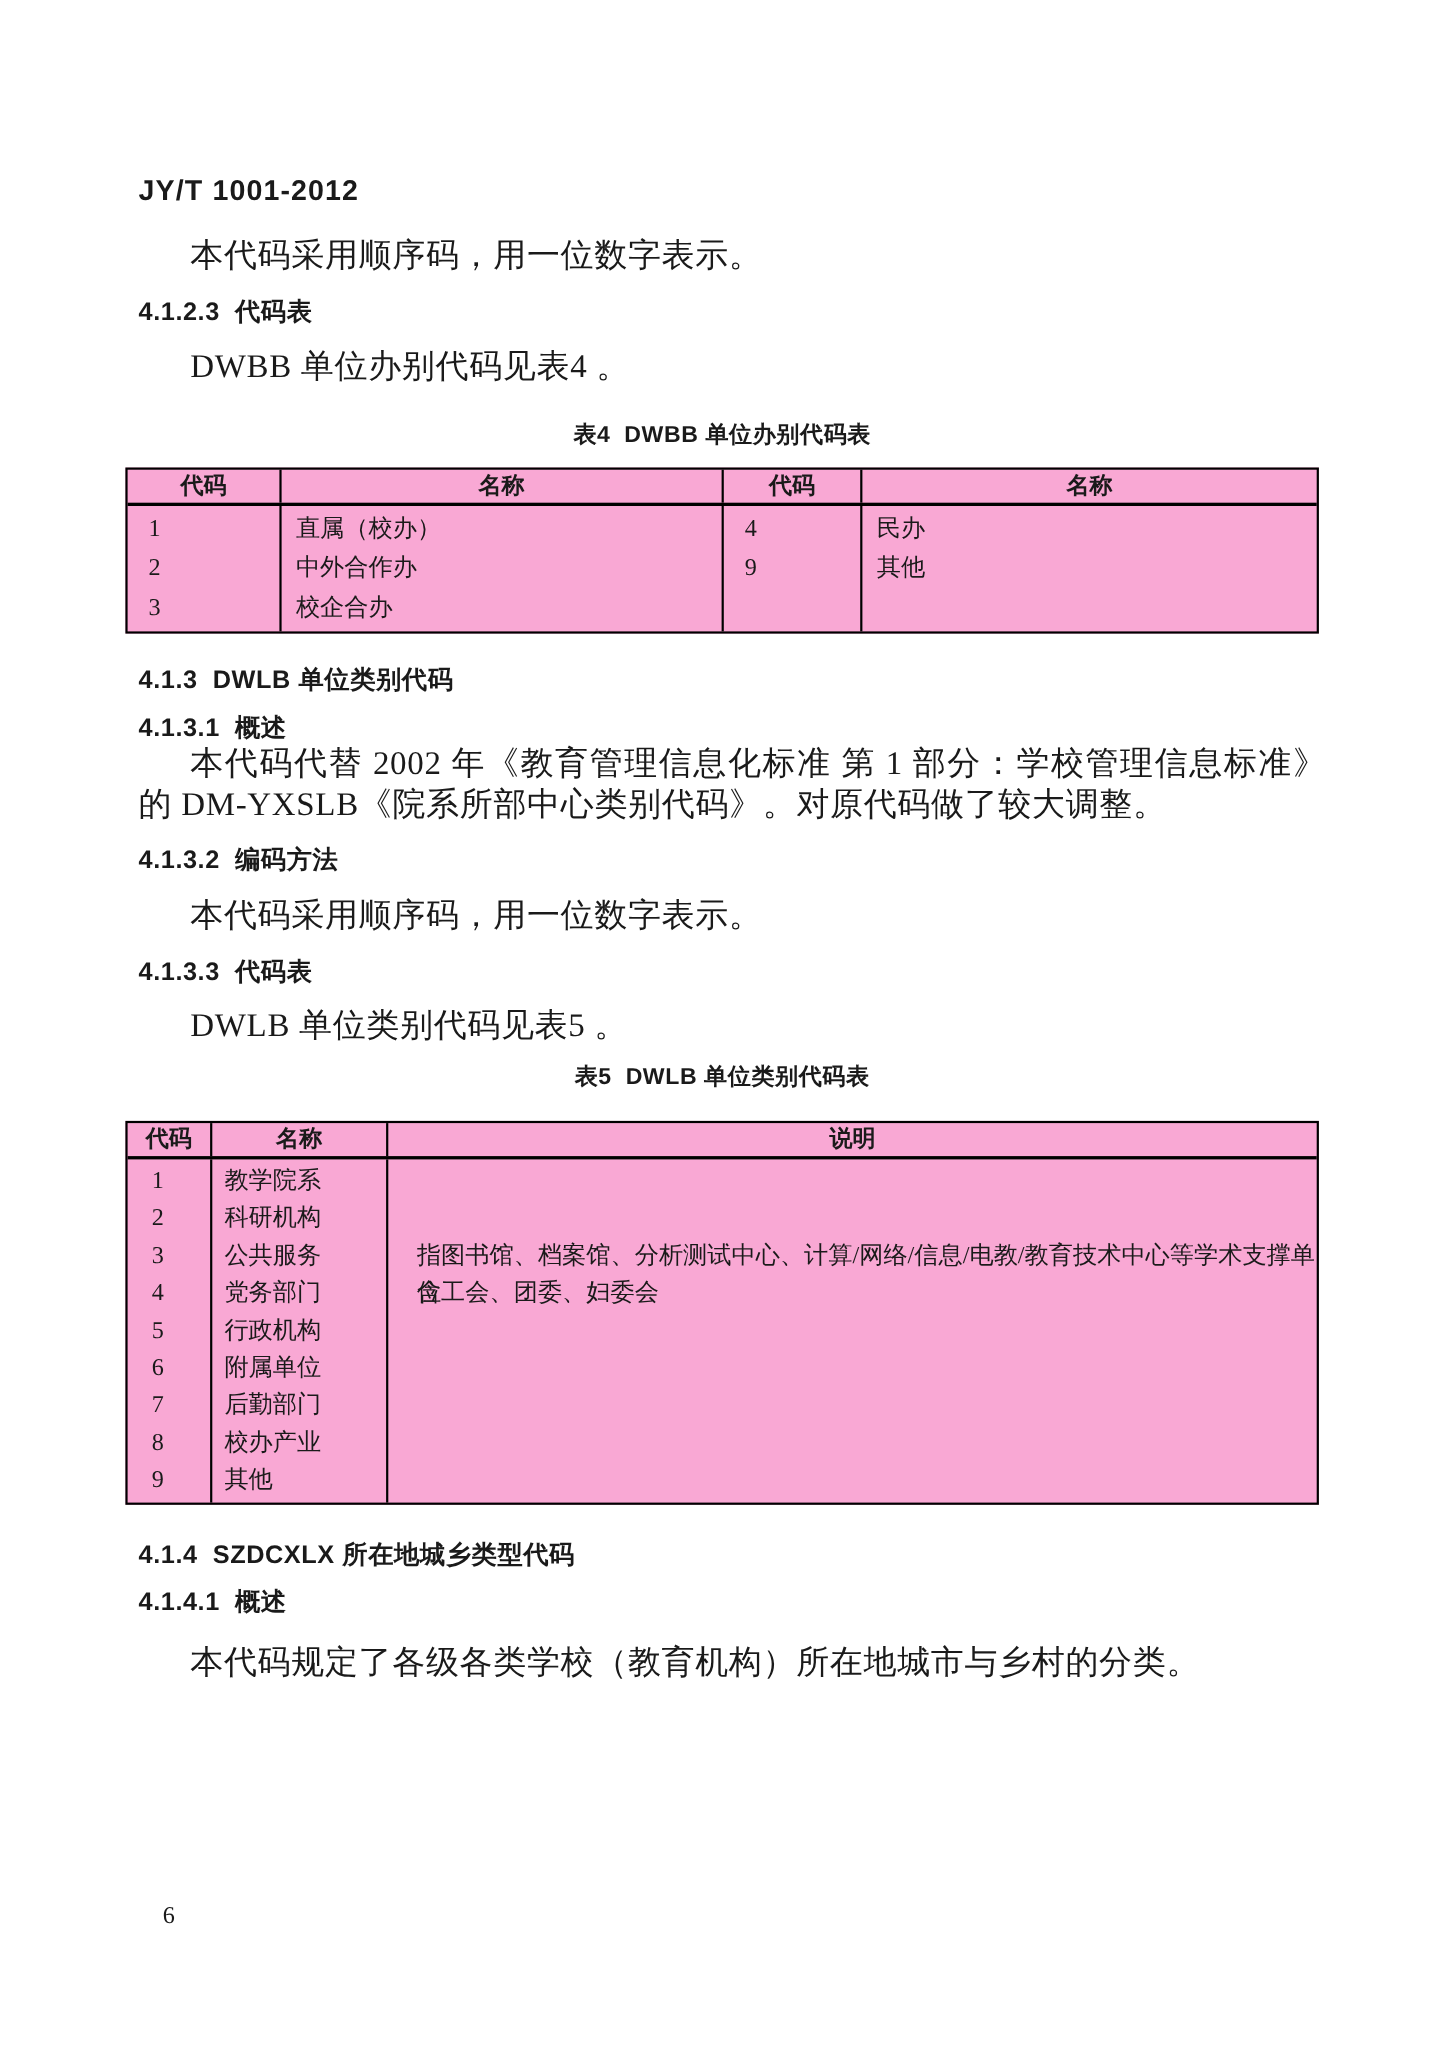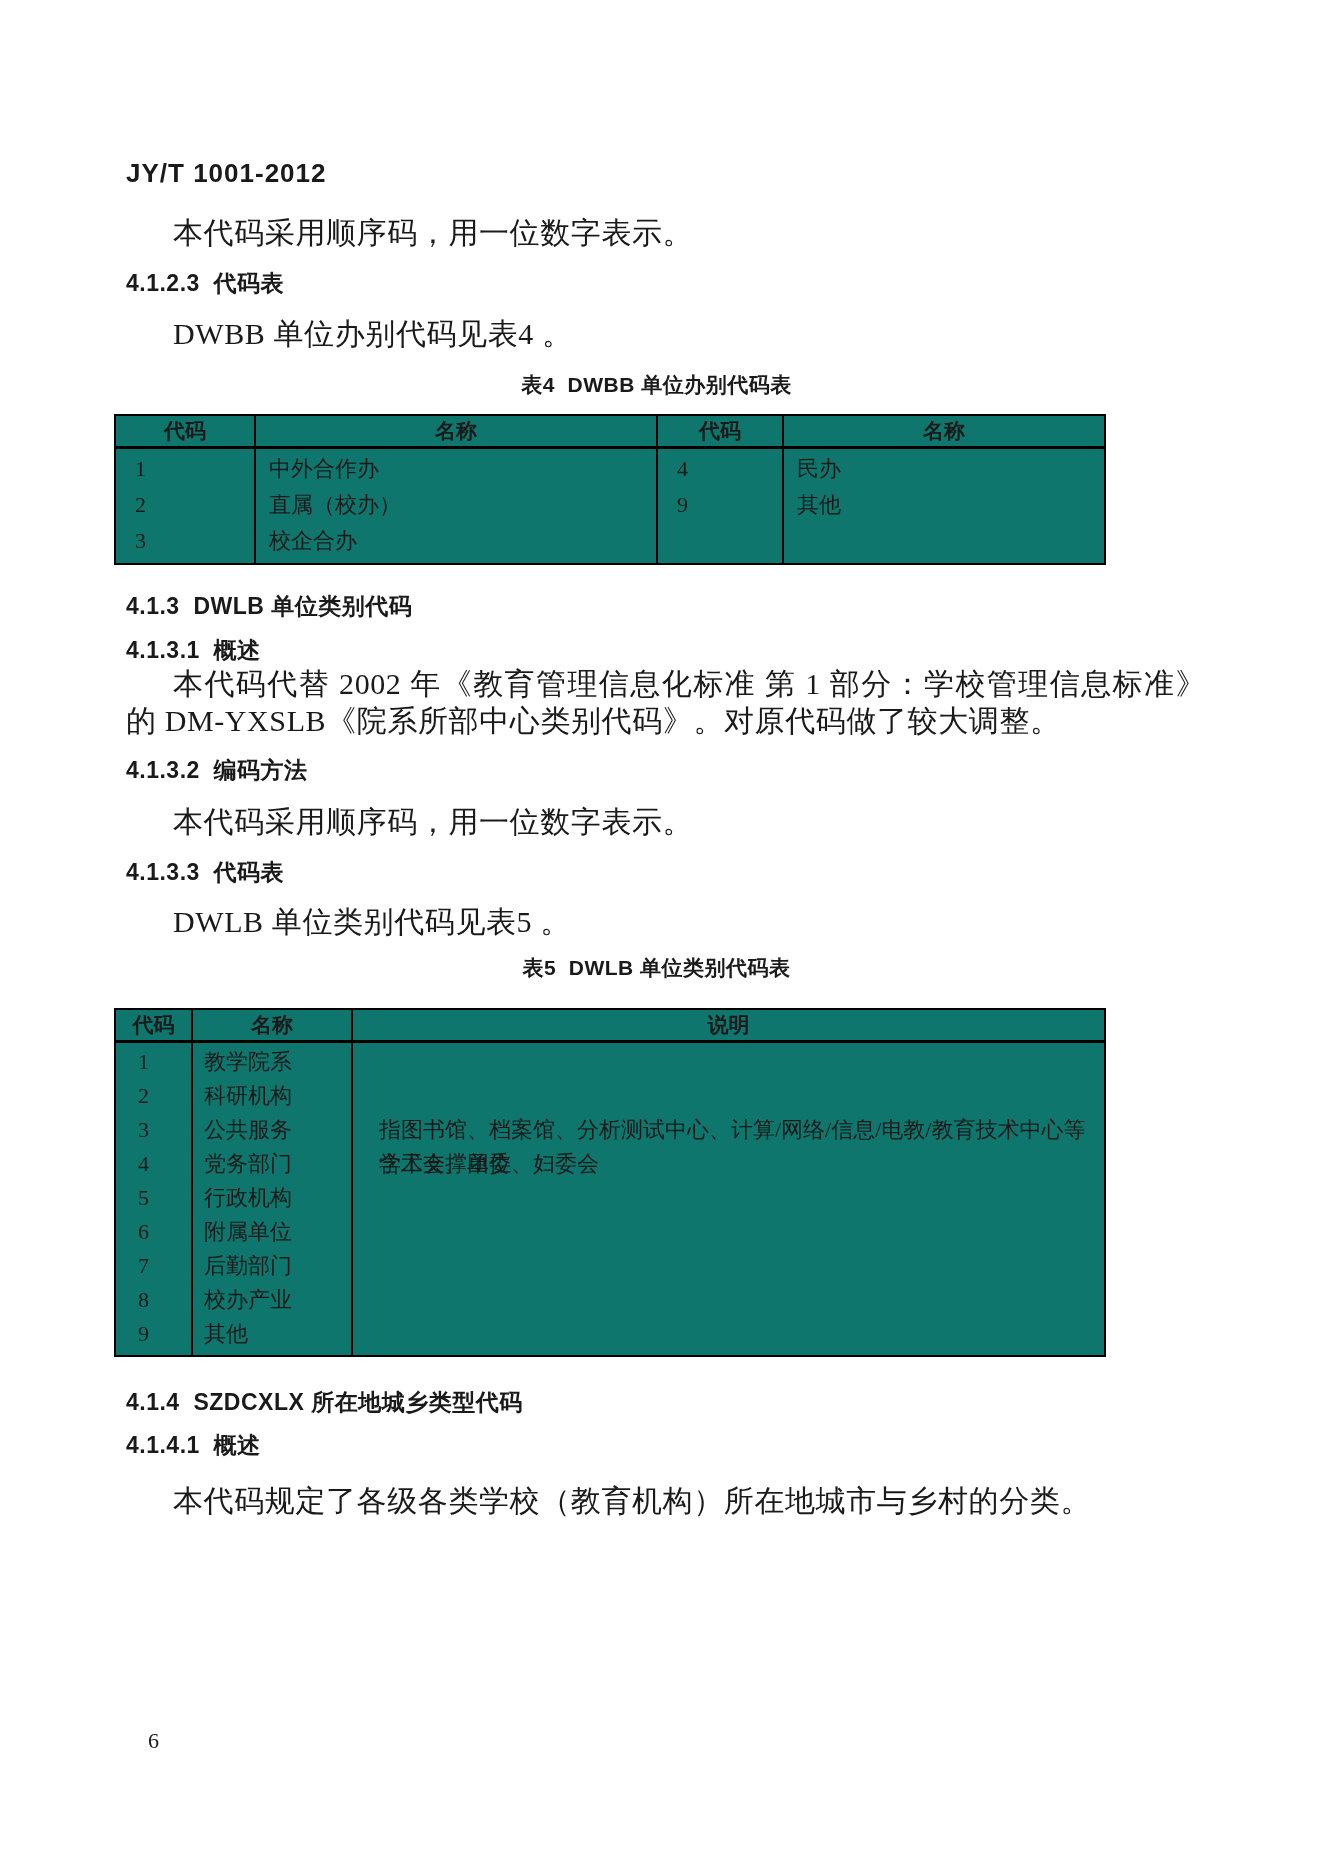--- a/index.html
+++ b/index.html
@@ -50,25 +50,25 @@
     height: 30px;
     line-height: 30px;
     text-align: center;
     font-family: "Liberation Sans", "DejaVu Sans", sans-serif;
     font-weight: 700;
     font-size: 21px;
     letter-spacing: 0.5px;
     white-space: pre-wrap;
   }
   .tbl {
-    width: 992px;
+    width: 1085px;
     margin-left: -12px;
     border: 2px solid #000;
     box-sizing: border-box;
-    background: #0f766e;
+    background: #f9a8d4;
   }
   .thead { display: flex; border-bottom: 3px solid #000; }
   .th {
     box-sizing: border-box;
     height: 30px;
     line-height: 30px;
     text-align: center;
     font-family: "Liberation Sans", "DejaVu Sans", sans-serif;
     font-weight: 700;
     font-size: 21px;
@@ -104,21 +104,21 @@
     left: 148px;
     top: 1727px;
     font-size: 22px;
     line-height: 28px;
     font-family: "Liberation Serif", "DejaVu Serif", serif;
   }
   
   .mt-p1 { margin-top: 26px; }
   .mt-h4123 { margin-top: 17px; }
   .mt-p2 { margin-top: 17px; }
-  .mt-cap4 { margin-top: 18px; }
+  .mt-cap4 { margin-top: 29px; }
   .mt-t4 { margin-top: 14px; }
   .mt-h413 { margin-top: 26px; }
   .mt-h4131 { margin-top: 14px; }
   .mt-p3 { margin-top: 21px; }
   .mt-p4 { margin-top: 0; }
   .mt-h4132 { margin-top: 16px; }
   .mt-p5 { margin-top: 18px; }
   .mt-h4133 { margin-top: 17px; }
   .mt-p6 { margin-top: 16px; }
   .mt-cap5 { margin-top: 13px; text-align: center; }
@@ -151,22 +151,22 @@
         <div class="th c3 bdr">代码</div>
         <div class="th c4">名称</div>
       </div>
       <div class="tbody">
         <div class="bcol c1 bdr">
           <div class="cell">1</div>
           <div class="cell">2</div>
           <div class="cell">3</div>
         </div>
         <div class="bcol c2 bdr">
+          <div class="cell">直属（校办）</div>
           <div class="cell">中外合作办</div>
-          <div class="cell">直属（校办）</div>
           <div class="cell">校企合办</div>
         </div>
         <div class="bcol c3 bdr">
           <div class="cell">4</div>
           <div class="cell">9</div>
         </div>
         <div class="bcol c4">
           <div class="cell">民办</div>
           <div class="cell">其他</div>
         </div>

